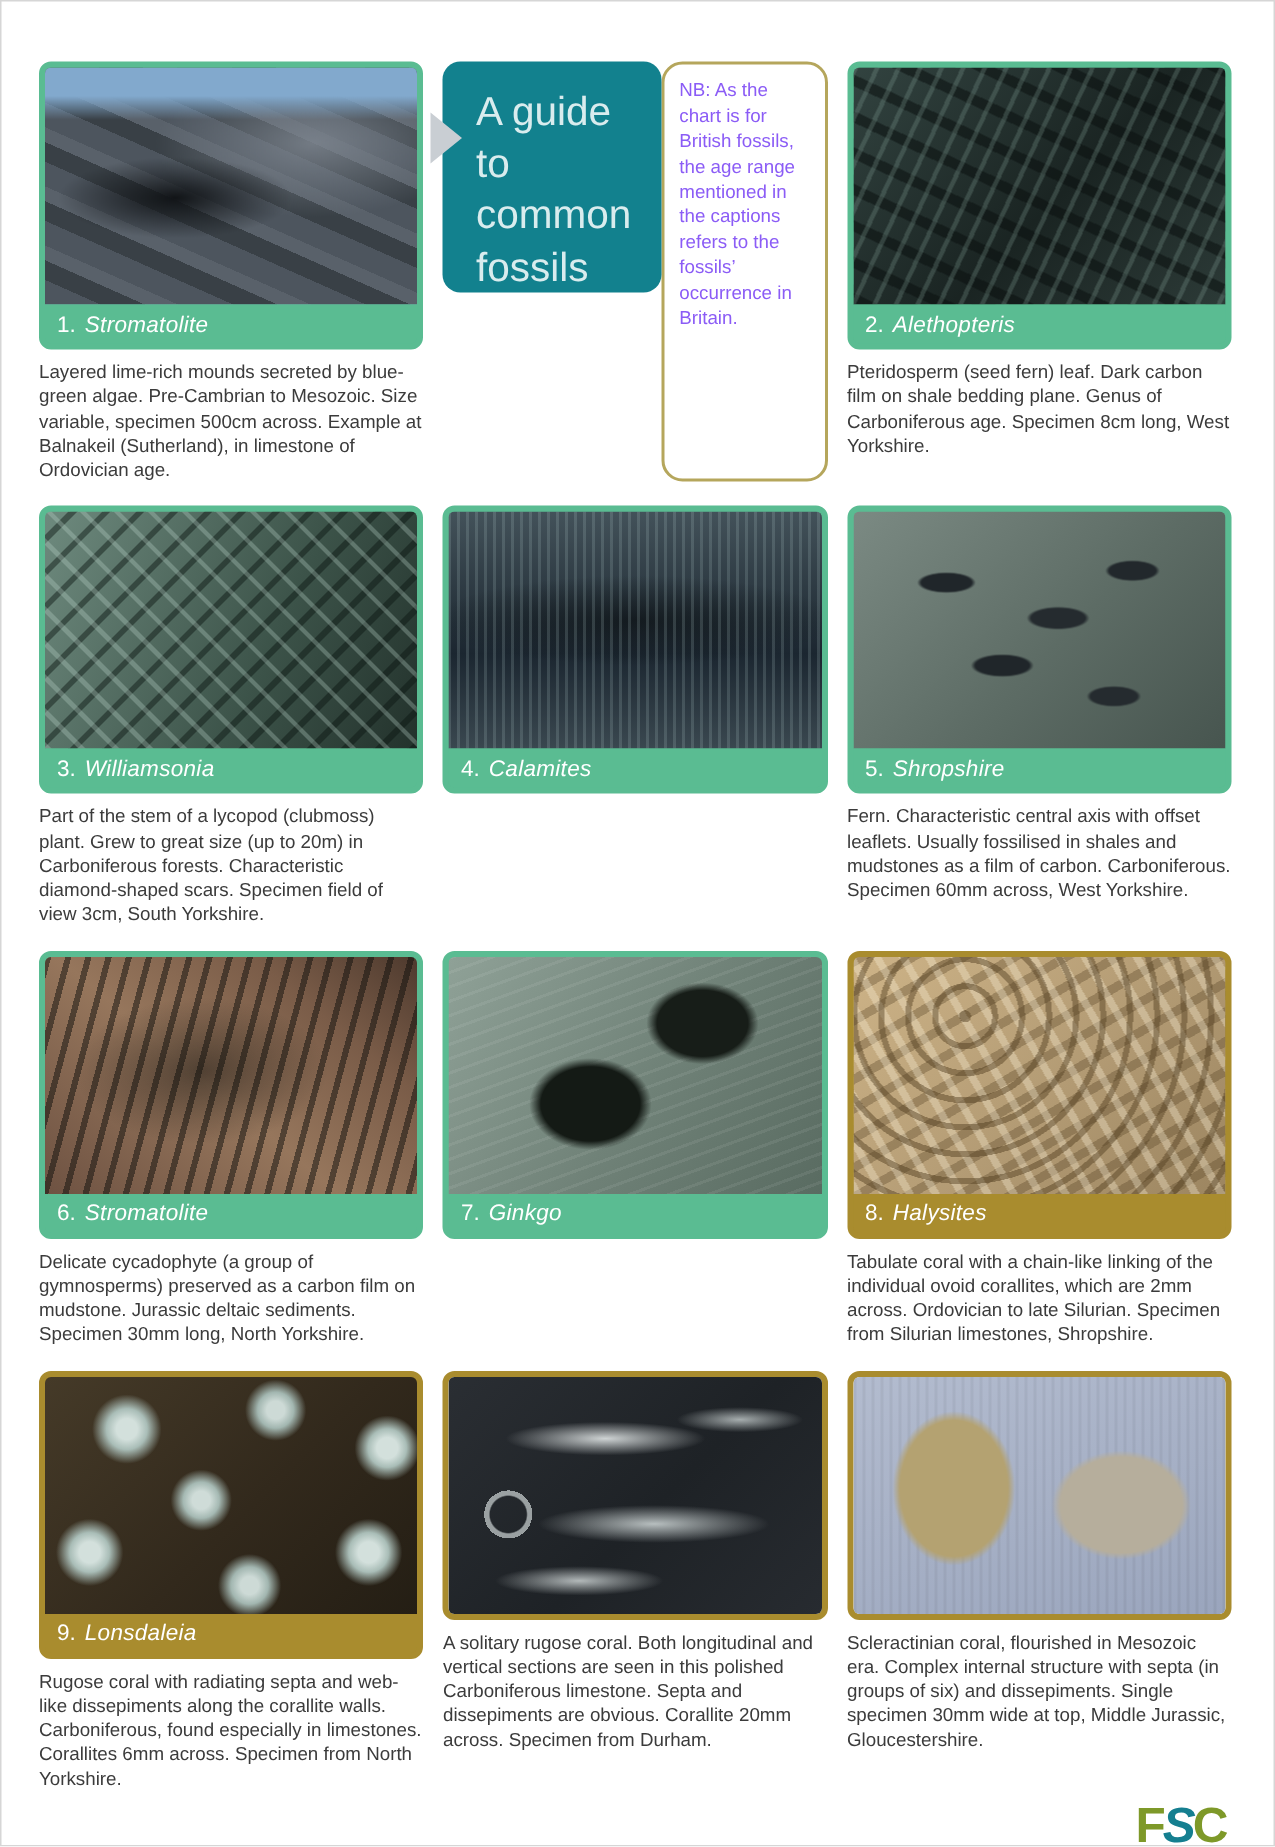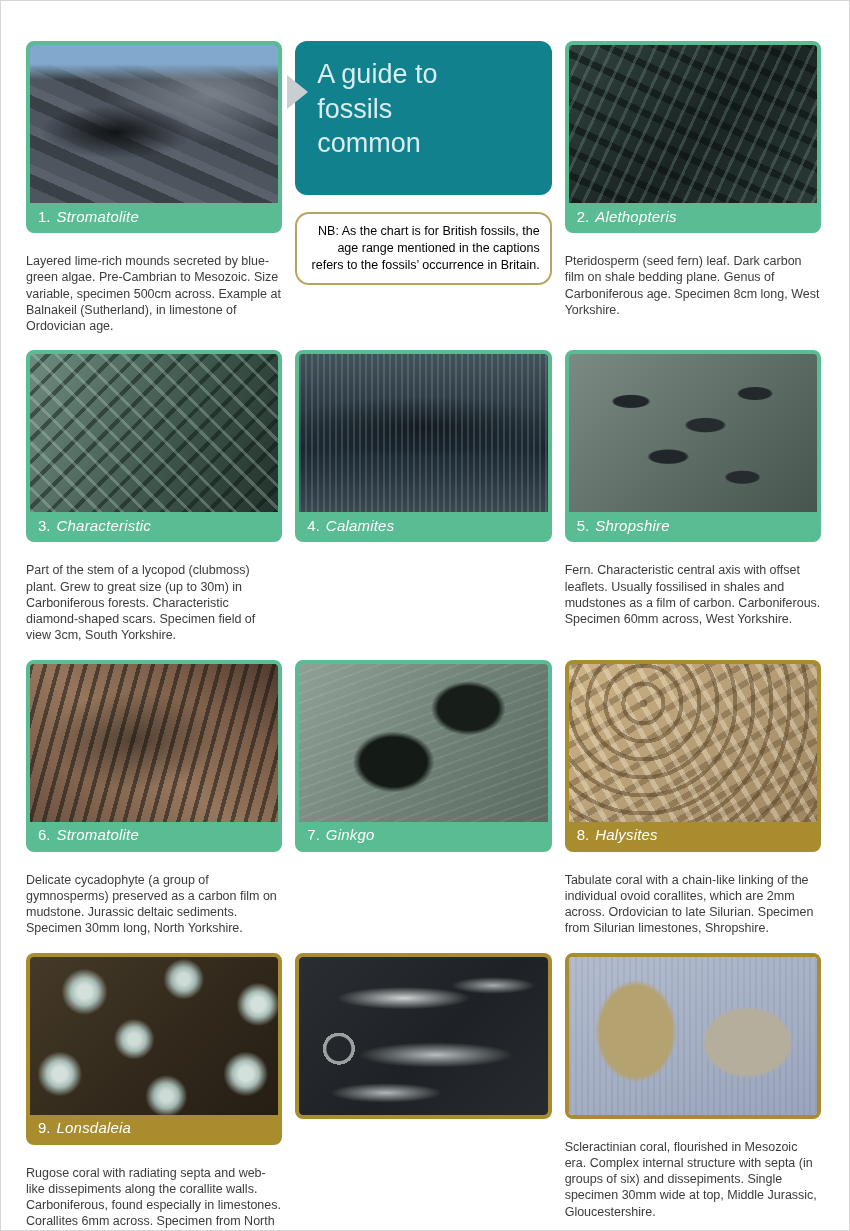--- a/index.html
+++ b/index.html
@@ -23,39 +23,39 @@
   .cell.coral { --accent:#a98c2e; }
   .photo { height:158px; width:100%; }
   .bar {
     height:26px; background:var(--accent); color:#ffffff;
     display:flex; align-items:center; gap:6px; padding:0 8px;
     font-size:15px; white-space:nowrap; overflow:hidden;
   }
   .bar .num { font-weight:normal; }
   .bar .nm { font-weight:normal; font-style:italic; letter-spacing:.2px; }
   .caption {
-    margin-top:20px; font-size:12.5px; line-height:1.3; color:#3b3b3b;
+    margin-top:7px; font-size:12.5px; line-height:1.3; color:#3b3b3b;
   }
   
-  .header-cell { display:flex; flex-direction:column; }
+  .header-cell { display:flex; flex-direction:row; }
   .title-box {
     position:relative; background:#12818e; border-radius:12px;
     padding:16px 20px 14px 22px; height:154px; margin-bottom:17px;
     color:#d9ecee; font-size:27px; line-height:1.28; font-weight:normal;
   }
   .title-box .tline { display:block; }
   .title-arrow {
     position:absolute; left:-8px; top:34px; width:0; height:0;
     border-top:17px solid transparent; border-bottom:17px solid transparent;
     border-left:21px solid #c9ced3;
   }
   .nb-box {
     border:2px solid #b5a65c; border-radius:14px;
-    padding:9px 10px; text-align:right;
-    font-size:12.5px; line-height:1.35; color:#000000;
+    padding:9px 10px; text-align:left;
+    font-size:12.5px; line-height:1.35; color:#8b5cf6;
   }
   
   .footer {
     position:relative; height:48px; margin-top:4px;
   }
   .fsc-logo {
     position:absolute; right:4px; top:0;
     font-size:33px; font-weight:bold; letter-spacing:-2px;
   }
   .fsc-logo .olive { color:#7e9929; }
@@ -135,46 +135,46 @@
         <span class="num">1.</span>
         <span class="nm">Stromatolite</span>
       </div>
     </div>
     <p class="caption">Layered lime-rich mounds secreted by blue-green algae. Pre-Cambrian to Mesozoic. Size variable, specimen 500cm across. Example at Balnakeil (Sutherland), in limestone of Ordovician age.</p>
   </div>
 <div class="header-cell" id="header-cell">
       <div class="title-box">
         <span class="title-arrow"></span>
         <span class="tline">A guide to</span>
+        <span class="tline">common</span>
         <span class="tline">fossils</span>
-        <span class="tline">common</span>
       </div>
       <div class="nb-box">NB: As the chart is for British fossils, the age range mentioned in the captions refers to the fossils’ occurrence in Britain.</div>
     </div>
 
   <div class="cell plant">
     <div class="frame">
       <div class="photo photo-2"></div>
       <div class="bar">
         <span class="num">2.</span>
         <span class="nm">Alethopteris</span>
       </div>
     </div>
     <p class="caption">Pteridosperm (seed fern) leaf. Dark carbon film on shale bedding plane. Genus of Carboniferous age. Specimen 8cm long, West Yorkshire.</p>
   </div>
 
   <div class="cell plant">
     <div class="frame">
       <div class="photo photo-3"></div>
       <div class="bar">
         <span class="num">3.</span>
-        <span class="nm">Characteristic</span>
-      </div>
-    </div>
-    <p class="caption">Part of the stem of a lycopod (clubmoss) plant. Grew to great size (up to 30m) in Carboniferous forests. Characteristic diamond-shaped scars. Specimen field of view 3cm, South Yorkshire.</p>
+        <span class="nm">Williamsonia</span>
+      </div>
+    </div>
+    <p class="caption">Part of the stem of a lycopod (clubmoss) plant. Grew to great size (up to 20m) in Carboniferous forests. Characteristic diamond-shaped scars. Specimen field of view 3cm, South Yorkshire.</p>
   </div>
 
   <div class="cell plant">
     <div class="frame">
       <div class="photo photo-4"></div>
       <div class="bar">
         <span class="num">4.</span>
         <span class="nm">Calamites</span>
       </div>
     </div>
@@ -231,20 +231,21 @@
         <span class="nm">Lonsdaleia</span>
       </div>
     </div>
     <p class="caption">Rugose coral with radiating septa and web-like dissepiments along the corallite walls. Carboniferous, found especially in limestones. Corallites 6mm across. Specimen from North Yorkshire.</p>
   </div>
 
   <div class="cell coral">
     <div class="frame">
       <div class="photo photo-10"></div>
     </div>
+    <p class="caption">A solitary rugose coral. Both longitudinal and vertical sections are seen in this polished Carboniferous limestone. Septa and dissepiments are obvious. Corallite 20mm across. Specimen from Durham.</p>
   </div>
 
   <div class="cell coral">
     <div class="frame">
       <div class="photo photo-11"></div>
     </div>
     <p class="caption">Scleractinian coral, flourished in Mesozoic era. Complex internal structure with septa (in groups of six) and dissepiments. Single specimen 30mm wide at top, Middle Jurassic, Gloucestershire.</p>
   </div>
 </div>
 

